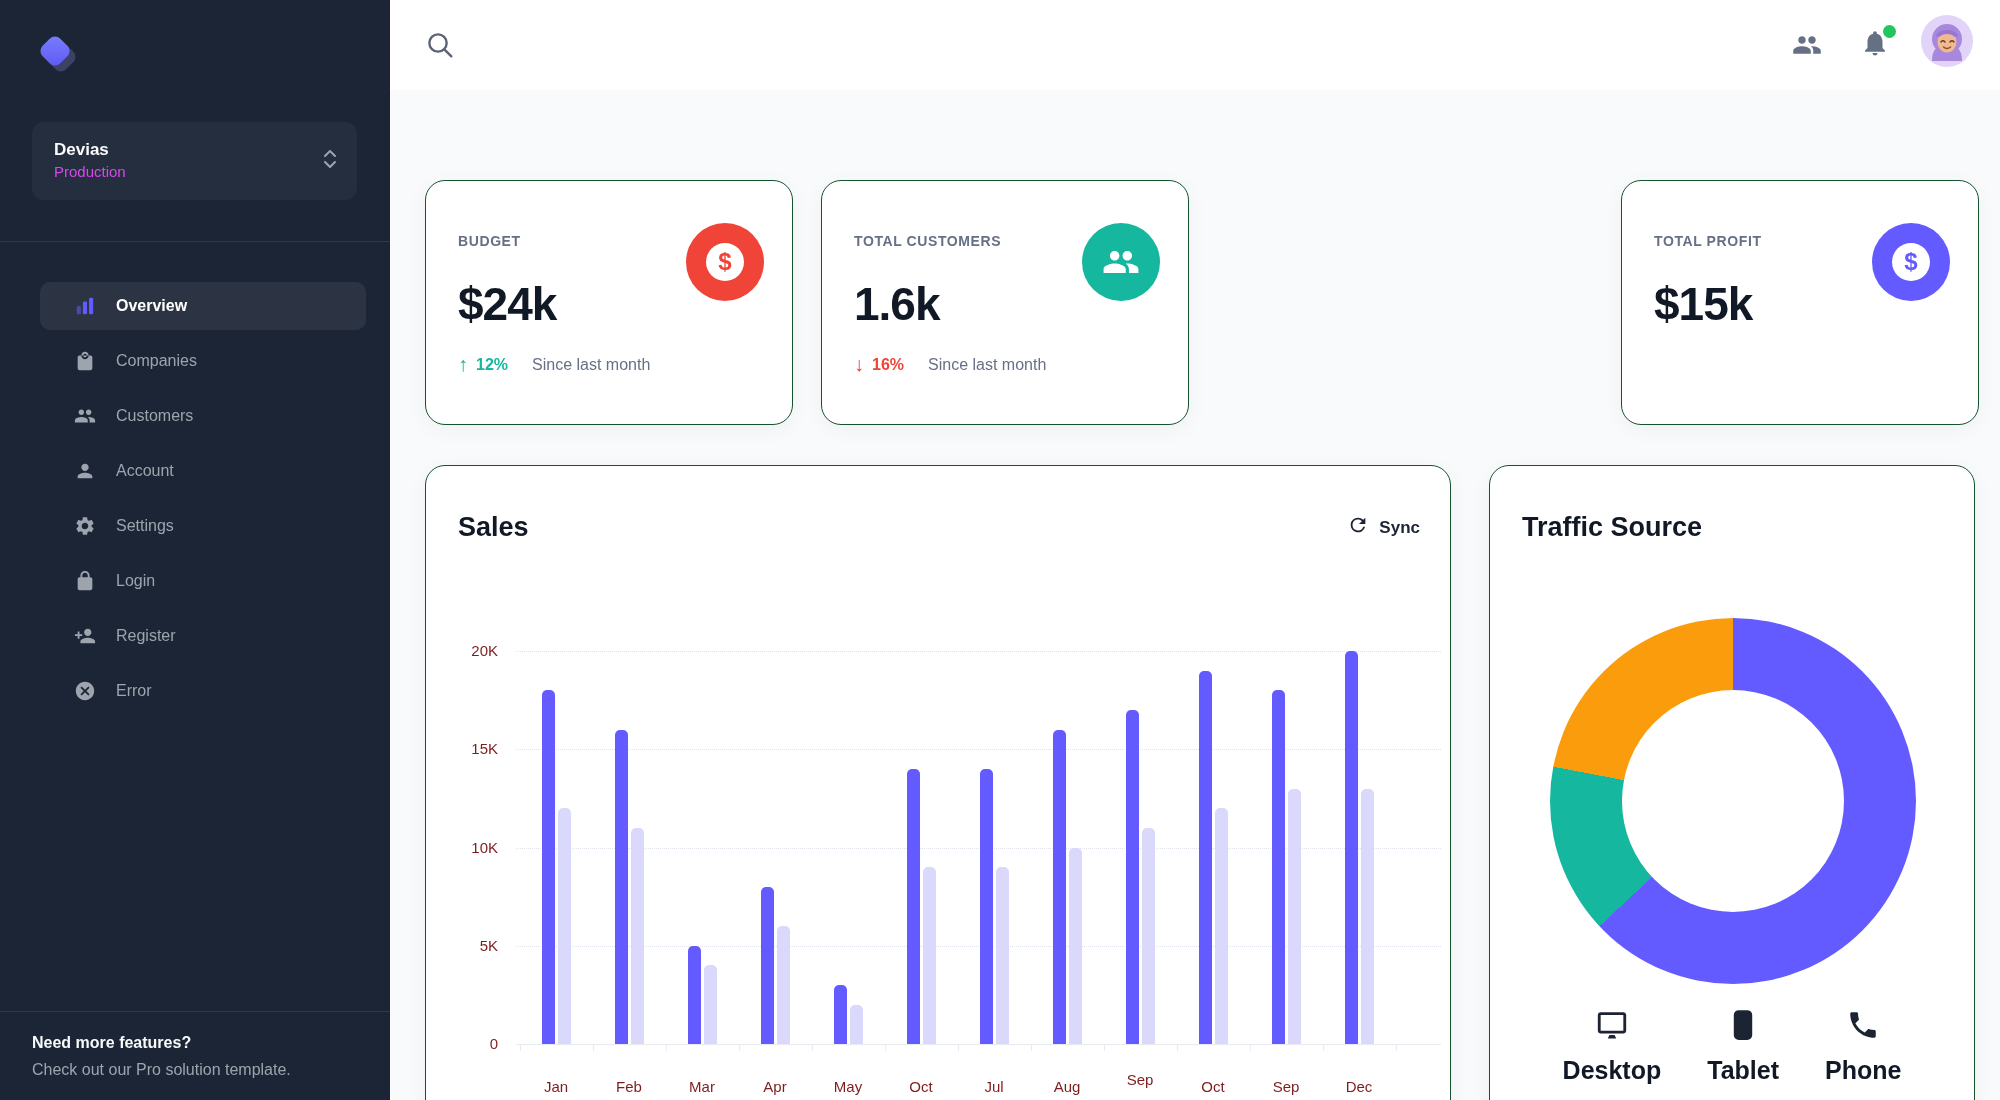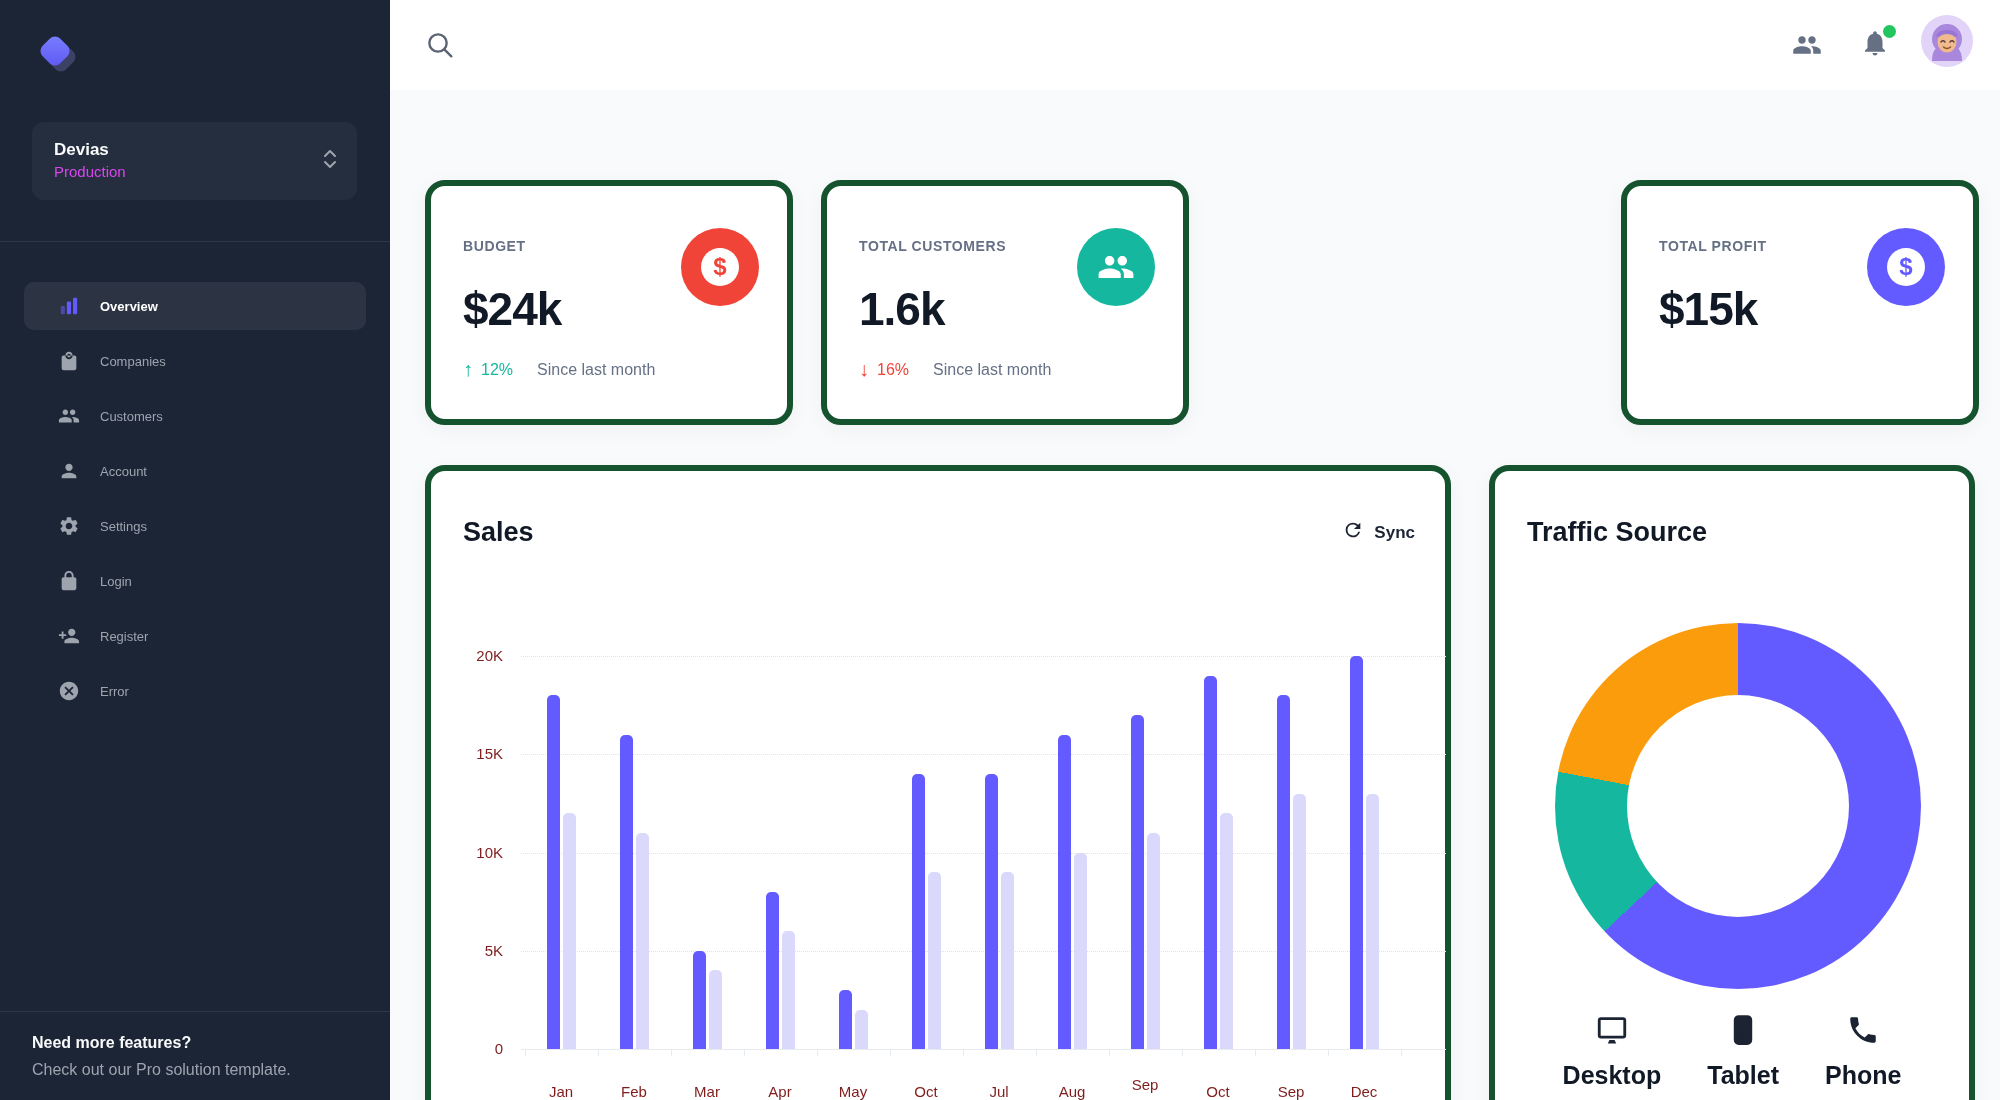--- a/index.html
+++ b/index.html
@@ -9,54 +9,54 @@
   .sidebar{position:absolute;left:0;top:0;width:390px;height:1100px;background:#1c2536;}
   .logo{position:absolute;left:35px;top:31px;width:50px;height:50px;}
   .workspace{position:absolute;left:32px;top:122px;width:325px;height:78px;background:rgba(255,255,255,0.045);
     border-radius:12px;display:flex;align-items:center;padding:0 18px 0 22px;box-sizing:border-box;cursor:pointer;}
   .workspace .ws-text{flex:1;}
   .ws-name{color:#f9fafb;font-size:17px;font-weight:700;line-height:1.35;}
   .ws-env{color:#d946ef;font-size:15px;line-height:1.35;}
   .sb-divider{position:absolute;left:0;width:390px;height:1px;background:rgba(255,255,255,0.09);}
   .nav{position:absolute;left:24px;top:282px;width:342px;}
   .nav-item{height:48px;margin-bottom:7px;border-radius:10px;display:flex;align-items:center;padding:0 12px 0 33px;
-    box-sizing:border-box;color:#9da4ae;font-size:13px;font-weight:500;cursor:pointer;}
+    box-sizing:border-box;color:#9da4ae;font-size:16px;font-weight:500;cursor:pointer;margin-left:16px;}
   .nav-item.active{background:rgba(255,255,255,0.07);color:#ffffff;font-weight:700;}
   .nav-icon{width:24px;height:24px;margin-right:19px;display:flex;align-items:center;justify-content:center;}
   .nav-icon svg{width:22px;height:22px;fill:#9da4ae;}
   .nav-item.active .nav-icon svg{fill:#635bff;}
   .sb-footer{position:absolute;left:32px;top:1034px;width:330px;}
   .sbf-title{color:#f9fafb;font-size:16px;font-weight:700;margin-bottom:9px;}
   .sbf-sub{color:#9da4ae;font-size:16px;}
 
   
   .topbar{position:absolute;left:390px;top:0;width:1610px;height:90px;background:#ffffff;}
   .search-btn{position:absolute;left:34px;top:29px;width:32px;height:32px;cursor:pointer;}
   .tb-right-icon{position:absolute;top:30px;width:30px;height:30px;cursor:pointer;}
   .tb-right-icon svg{fill:#667085;width:30px;height:30px;}
   .bell-wrap{position:absolute;left:1470px;top:28px;width:34px;height:34px;cursor:pointer;}
   .bell-wrap svg{fill:#667085;width:30px;height:30px;}
   .bell-dot{position:absolute;right:-2px;top:-3px;width:13px;height:13px;border-radius:50%;}
   .avatar{position:absolute;left:1531px;top:15px;width:52px;height:52px;border-radius:50%;background:#e2d4f8;overflow:hidden;cursor:pointer;}
 
   
-  .card{position:absolute;background:#ffffff;border:6px solid #14532d;border-radius:20px;
+  .card{position:absolute;background:#ffffff;border:1px solid #14532d;border-radius:20px;
     box-shadow:0 5px 22px rgba(0,0,0,0.045);box-sizing:border-box;}
   .stat-card{top:180px;height:245px;}
   .sc1{left:425px;width:368px;} .sc2{left:821px;width:368px;} .sc3{left:1221px;width:368px;} .sc4{left:1621px;width:358px;}
   .stat-label{position:absolute;left:32px;top:52px;color:#667085;font-size:14px;font-weight:700;letter-spacing:0.6px;}
   .stat-value{position:absolute;left:32px;top:96px;color:#111927;font-size:46px;font-weight:700;letter-spacing:-1px;}
   .stat-avatar{position:absolute;right:28px;top:42px;width:78px;height:78px;border-radius:50%;
     display:flex;align-items:center;justify-content:center;}
   .dollar-badge{width:38px;height:38px;border-radius:50%;background:#ffffff;display:flex;align-items:center;justify-content:center;
     font-size:24px;font-weight:700;}
   .stat-avatar svg{width:38px;height:38px;fill:#ffffff;}
   .trend-row{position:absolute;left:32px;top:172px;display:flex;align-items:center;font-size:16px;}
   .trend-arrow{font-size:20px;font-weight:400;margin-right:8px;}
-  .trend-pct{font-weight:400;margin-right:24px;}
+  .trend-pct{font-weight:700;margin-right:24px;}
   .trend-caption{color:#667085;}
   .progress-track{position:absolute;left:32px;top:186px;right:44px;height:8px;border-radius:4px;overflow:hidden;}
   .progress-fill{height:100%;border-radius:4px;}
 
   
   .sales-card{left:425px;top:465px;width:1026px;height:690px;}
   .card-title{position:absolute;left:32px;top:46px;color:#111927;font-size:27px;font-weight:700;}
   .sync-btn{position:absolute;right:30px;top:48px;display:flex;align-items:center;gap:10px;color:#1c2434;
     font-size:17px;font-weight:700;cursor:pointer;}
   .sync-btn svg{width:22px;height:22px;fill:#1c2434;}

